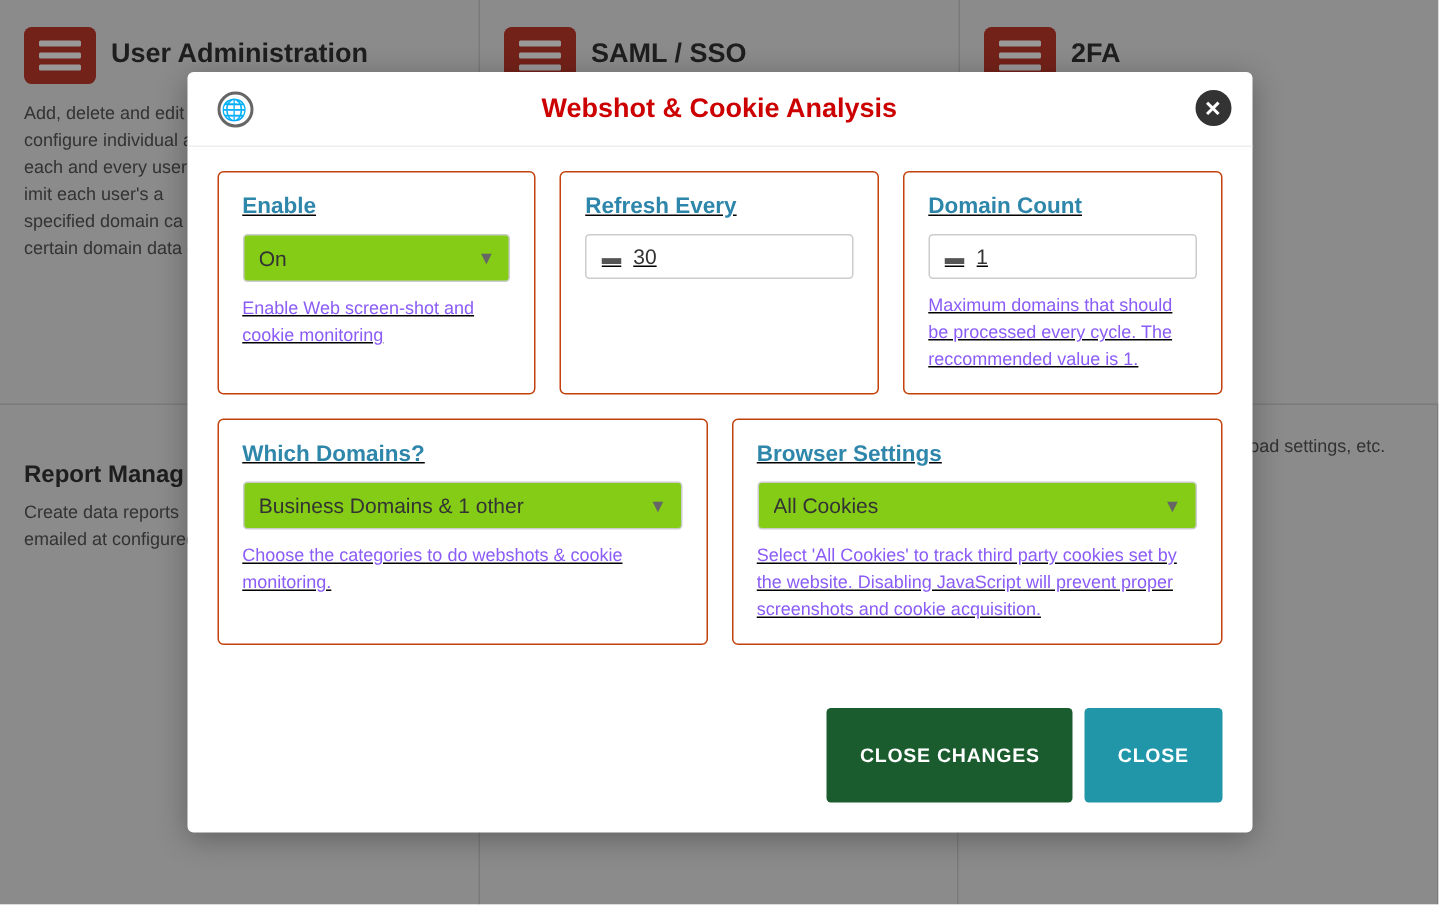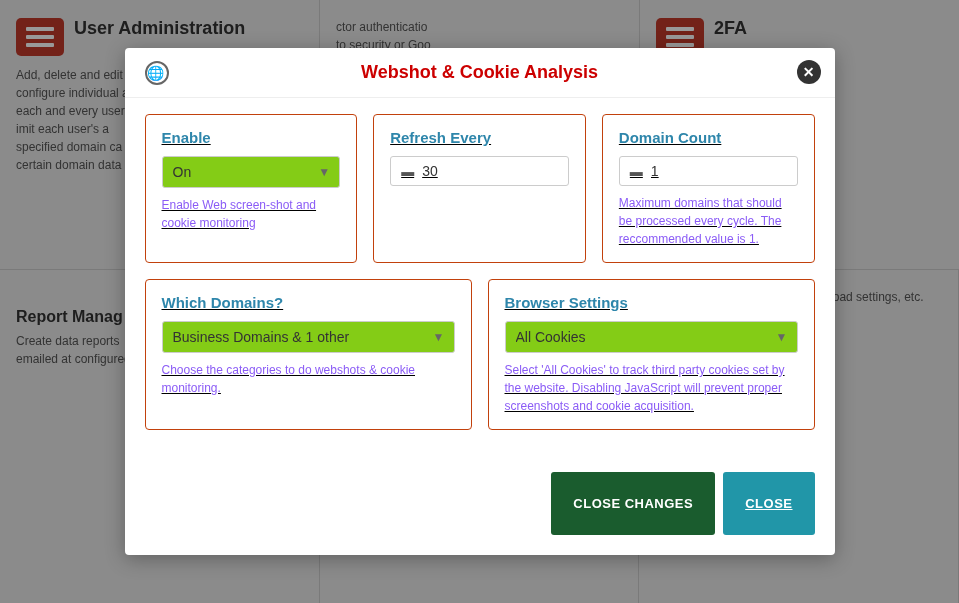--- a/index.html
+++ b/index.html
@@ -209,21 +209,20 @@
     .btn-close {
       background: #2196a8;
       color: white;
       border: none;
       padding: 24px 22px;
       font-size: 13px;
       font-weight: bold;
       border-radius: 3px;
       cursor: pointer;
       letter-spacing: 0.5px;
-      text-decoration: underline;
     }
 
     
     .bg-top {
       display: flex;
       position: absolute;
       top: 0; left: 0; right: 0;
       height: 270px;
       border-bottom: 1px solid #ccc;
     }
@@ -232,21 +231,21 @@
       flex: 1;
       padding: 18px 16px;
       border-right: 1px solid #ccc;
       overflow: hidden;
     }
 
     .bg-col:last-child { border-right: none; }
 
     .bg-col-header {
       display: flex;
-      align-items: flex-start;
+      align-items: flex-end;
       gap: 10px;
       margin-bottom: 10px;
     }
 
     .bg-icon-box {
       width: 48px;
       height: 38px;
       background: #c0392b;
       border-radius: 5px;
       display: flex;
@@ -298,20 +297,30 @@
     <div class="bg-text">
       <div>Add, delete and edit</div>
       <div>configure individual a</div>
       <div>each and every user</div>
       <div>imit each user's a</div>
       <div>specified domain ca</div>
       <div>certain domain data c</div>
     </div>
   </div>
   <div class="bg-col">
+    <div class="bg-col-header">
+      <div class="bg-icon-box">
+        <div class="bg-icon-lines">
+          <div class="bg-icon-line"></div>
+          <div class="bg-icon-line"></div>
+          <div class="bg-icon-line"></div>
+        </div>
+      </div>
+      <span class="bg-panel-title">SAML / SSO</span>
+    </div>
     <div class="bg-text">
       <div>ctor authenticatio</div>
       <div>to security or Goo</div>
     </div>
   </div>
   <div class="bg-col">
     <div class="bg-col-header">
       <div class="bg-icon-box">
         <div class="bg-icon-lines">
           <div class="bg-icon-line"></div>

